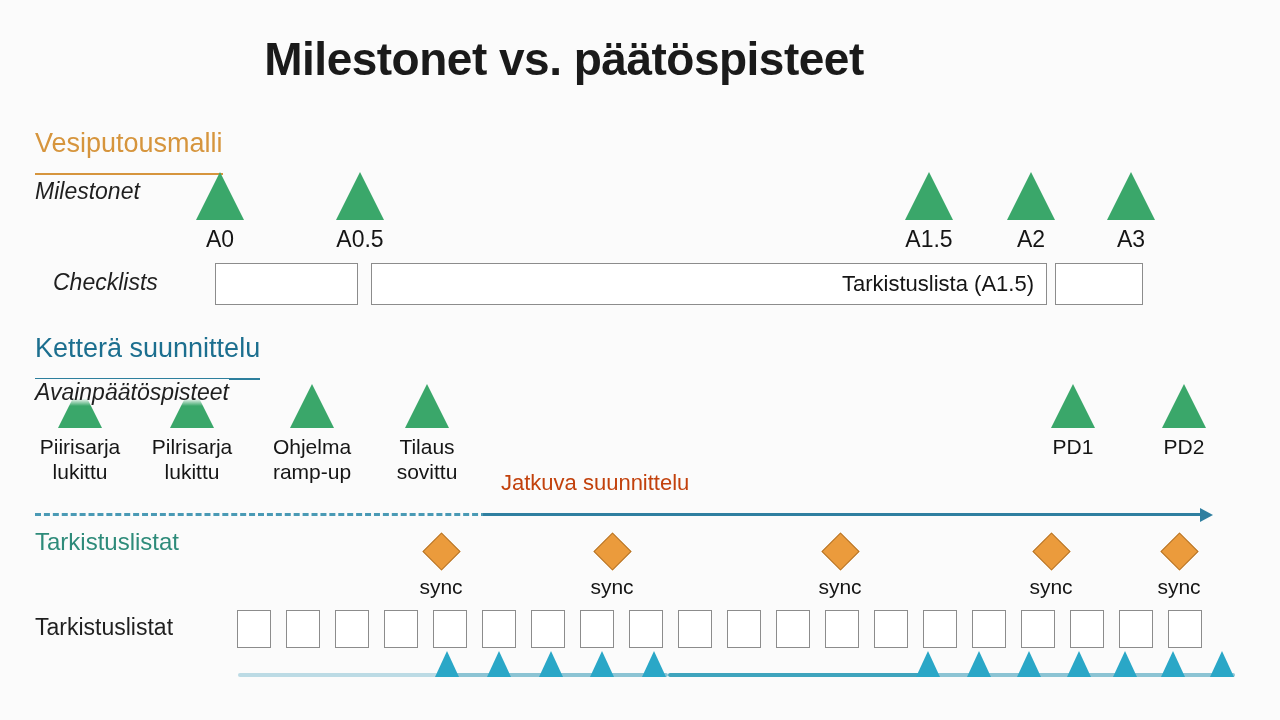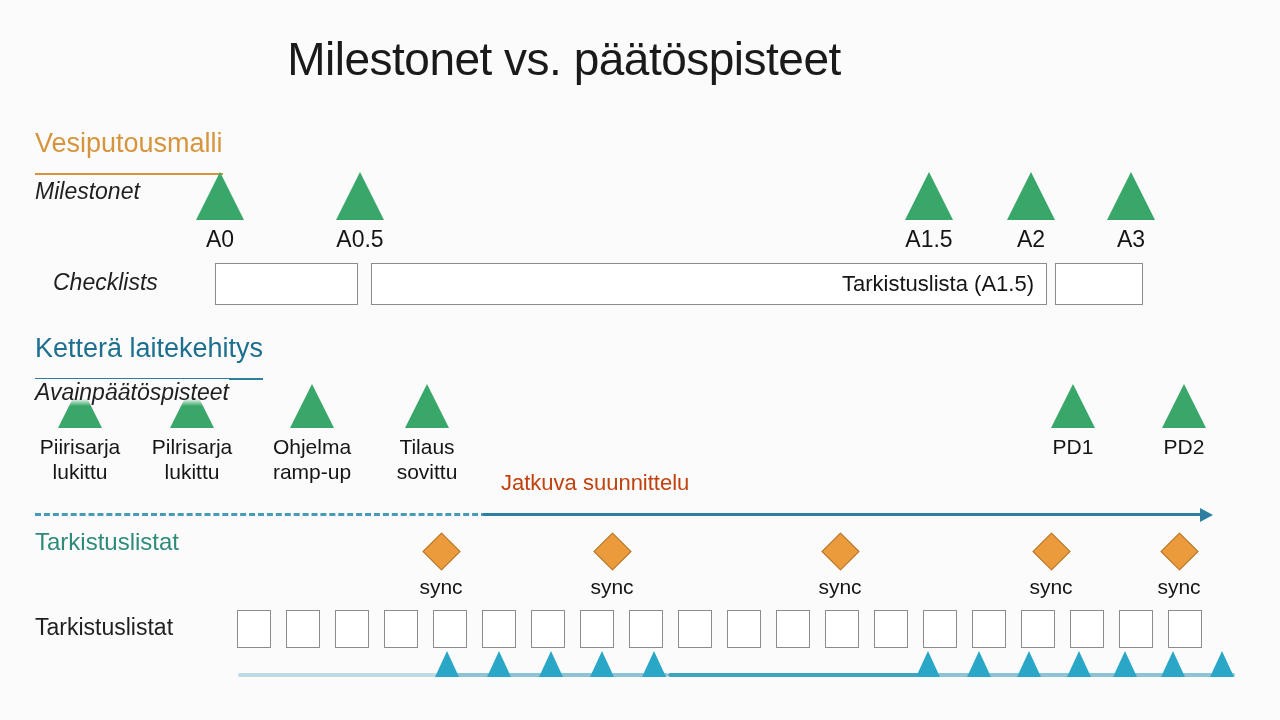--- a/index.html
+++ b/index.html
@@ -11,21 +11,21 @@
     overflow:hidden;
     position:relative;
   }
   #stage{position:absolute;left:0;top:0;width:1280px;height:720px;}
   .abs{position:absolute;}
 
   
   .slide-title{
     left:0;top:32px;width:1128px;
     text-align:center;
-    font-size:46px;font-weight:400;
+    font-size:46px;font-weight:700;
     letter-spacing:-0.5px;
     color:#1a1a1a;
     white-space:nowrap;
   }
 
   
   .sec-head{
     font-size:27px;font-weight:400;
     padding-bottom:14px;
     white-space:nowrap;
@@ -143,21 +143,21 @@
   <div class="abs row-label italic" style="left:44px;top:269px;margin-left:9px;">Checklists</div>
 
   <div id="wf-boxes">
       <div class="abs wf-box" style="left: 215px; top: 263px; width: 143px; height: 42px;"></div>
       <div class="abs wf-box" style="left: 371px; top: 263px; width: 676px; height: 42px;">
         <span class="wf-box-text">Tarkistuslista (A1.5)</span>
       </div>
       <div class="abs wf-box" style="left: 1055px; top: 263px; width: 88px; height: 42px;"></div>
     </div>
 
-  <div class="abs sec-head agile">Ketterä laitekehitys</div>
+  <div class="abs sec-head agile">Ketterä suunnittelu</div>
 
   <div id="ag-markers">
       <div class="abs tri-green small" style="left: 58px; top: 384px; z-index: 1;"></div>
       <div class="abs marker-cap small" style="left: 10px; top: 434px; width: 140px;">
         <div>Piirisarja</div>
         <div>lukittu</div>
       </div>
       <div class="abs tri-green small" style="left: 170px; top: 384px; z-index: 1;"></div>
       <div class="abs marker-cap small" style="left: 122px; top: 434px; width: 140px;">
         <div>Pilrisarja</div>

